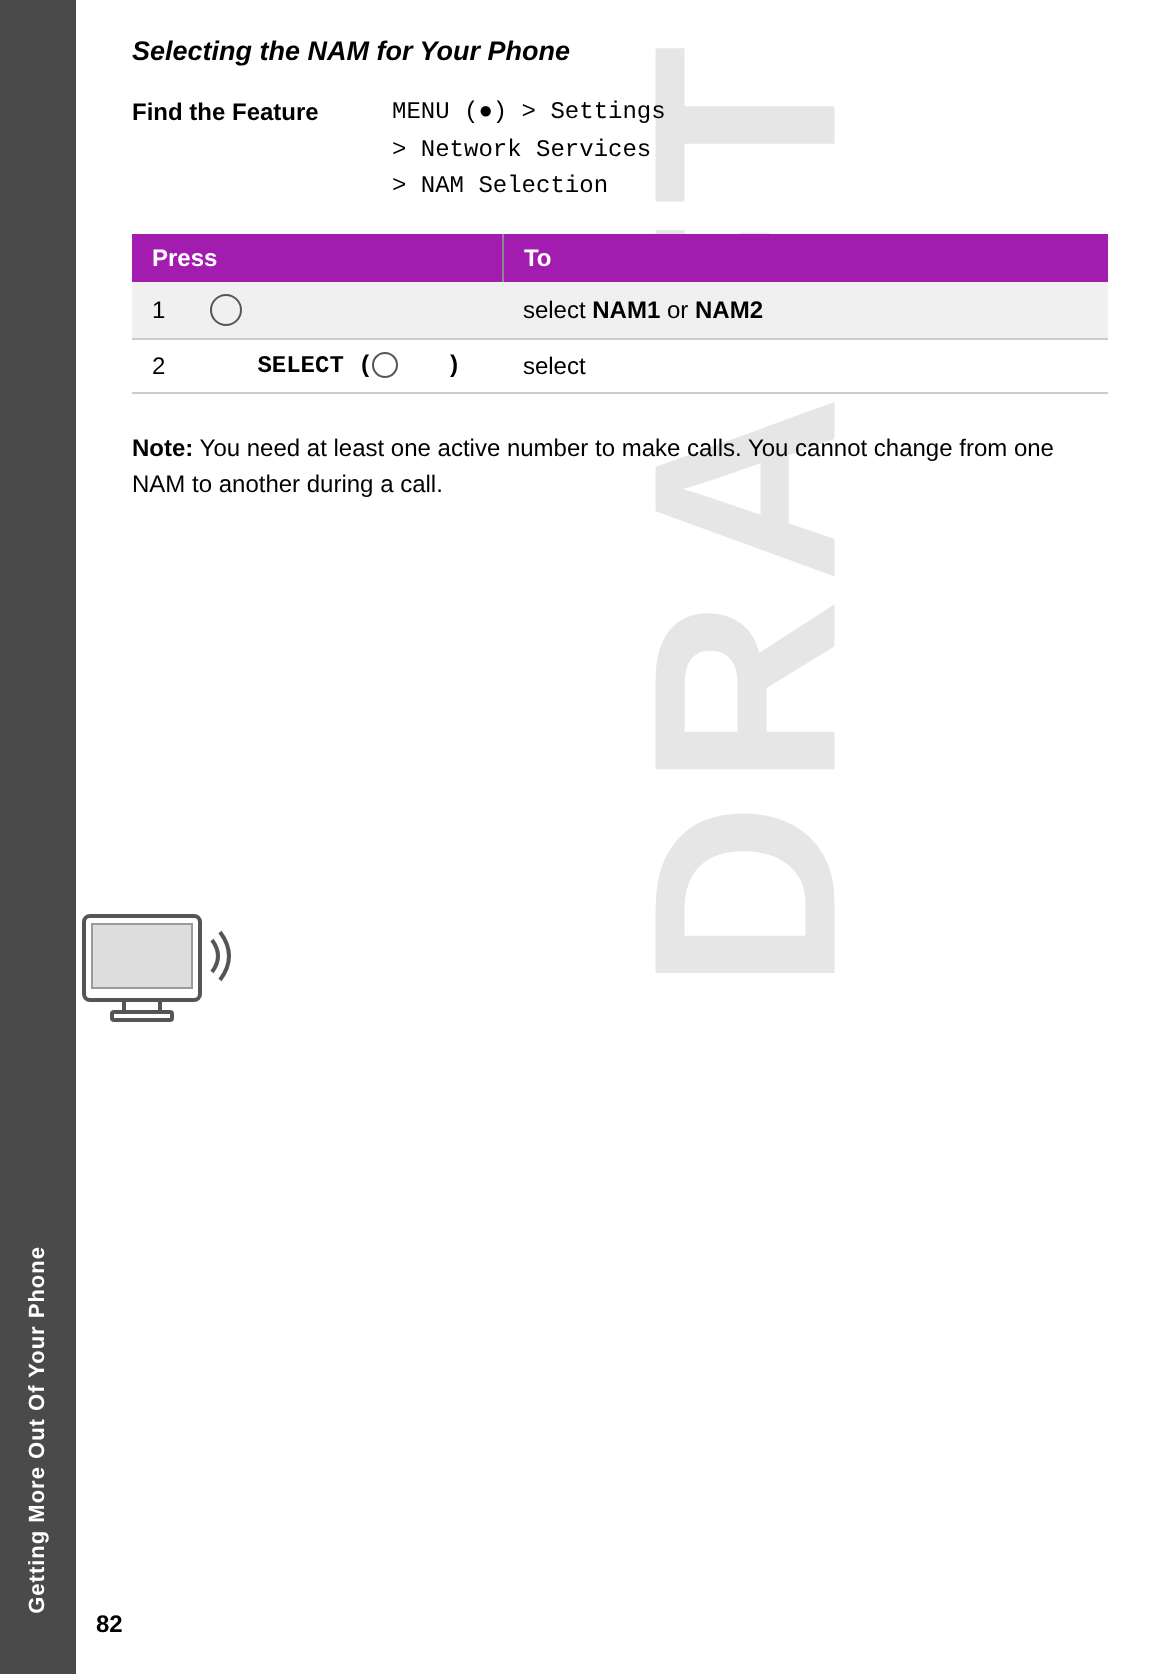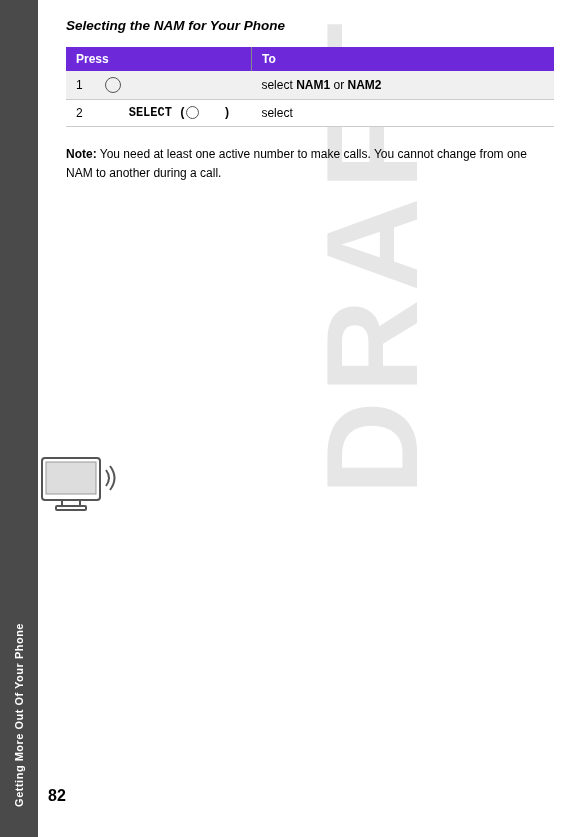--- a/index.html
+++ b/index.html
@@ -101,21 +101,21 @@
     }
 
     
     .main-table {
       width: 100%;
       border-collapse: collapse;
       margin-bottom: 18px;
     }
 
     .main-table thead tr {
-      background: #6d28d9;
+      background: #a21caf;
       color: #ffffff;
     }
 
     .main-table thead th {
       padding: 5px 10px;
       font-size: 12px;
       font-weight: bold;
       text-align: left;
     }
 
@@ -189,23 +189,23 @@
       margin-top: 4px;
     }
 
     .note-bold {
       font-weight: bold;
     }
 
     
     .page-number {
       position: absolute;
-      bottom: 32px;
+      bottom: 18px;
       left: 48px;
-      font-size: 16px;
+      font-size: 12px;
       font-weight: bold;
       color: #000;
       z-index: 3;
     }
 
     
     .phone-svg {
       position: absolute;
       left: 40px;
       top: 450px;
@@ -233,20 +233,28 @@
 
     <path d="M66 20 Q72 28 66 36" fill="none" stroke="#555" stroke-width="2"></path>
     <path d="M70 16 Q79 28 70 40" fill="none" stroke="#555" stroke-width="2"></path>
   </svg>
 </div>
 
 <div class="main-content">
 
   <div class="page-title">Selecting the NAM for Your Phone</div>
 
+  <div class="feature-section">
+    <div class="feature-label">Find the Feature</div>
+    <div class="feature-path">
+      <span>MENU (●) &gt; Settings</span><br>
+      <span>&gt; Network Services</span><br>
+      <span>&gt; NAM Selection</span>
+    </div>
+  </div>
 
   <table class="main-table">
     <thead>
       <tr>
         <th class="col-press" colspan="2">Press</th>
         <th>To</th>
       </tr>
     </thead>
     <tbody>
 

